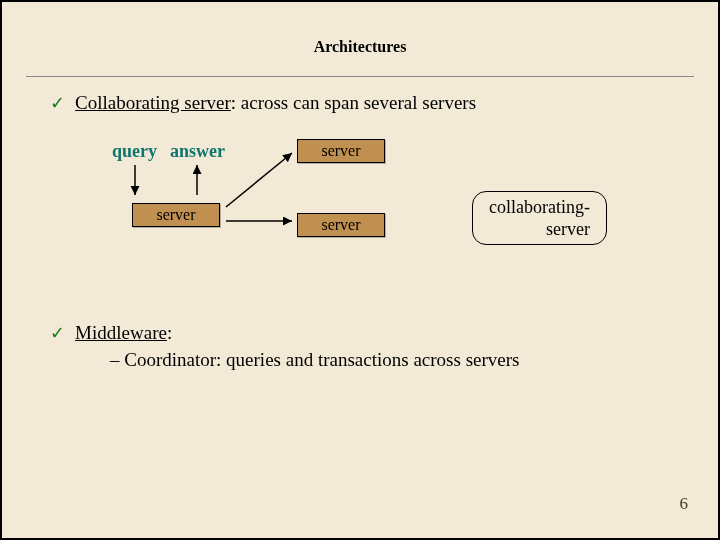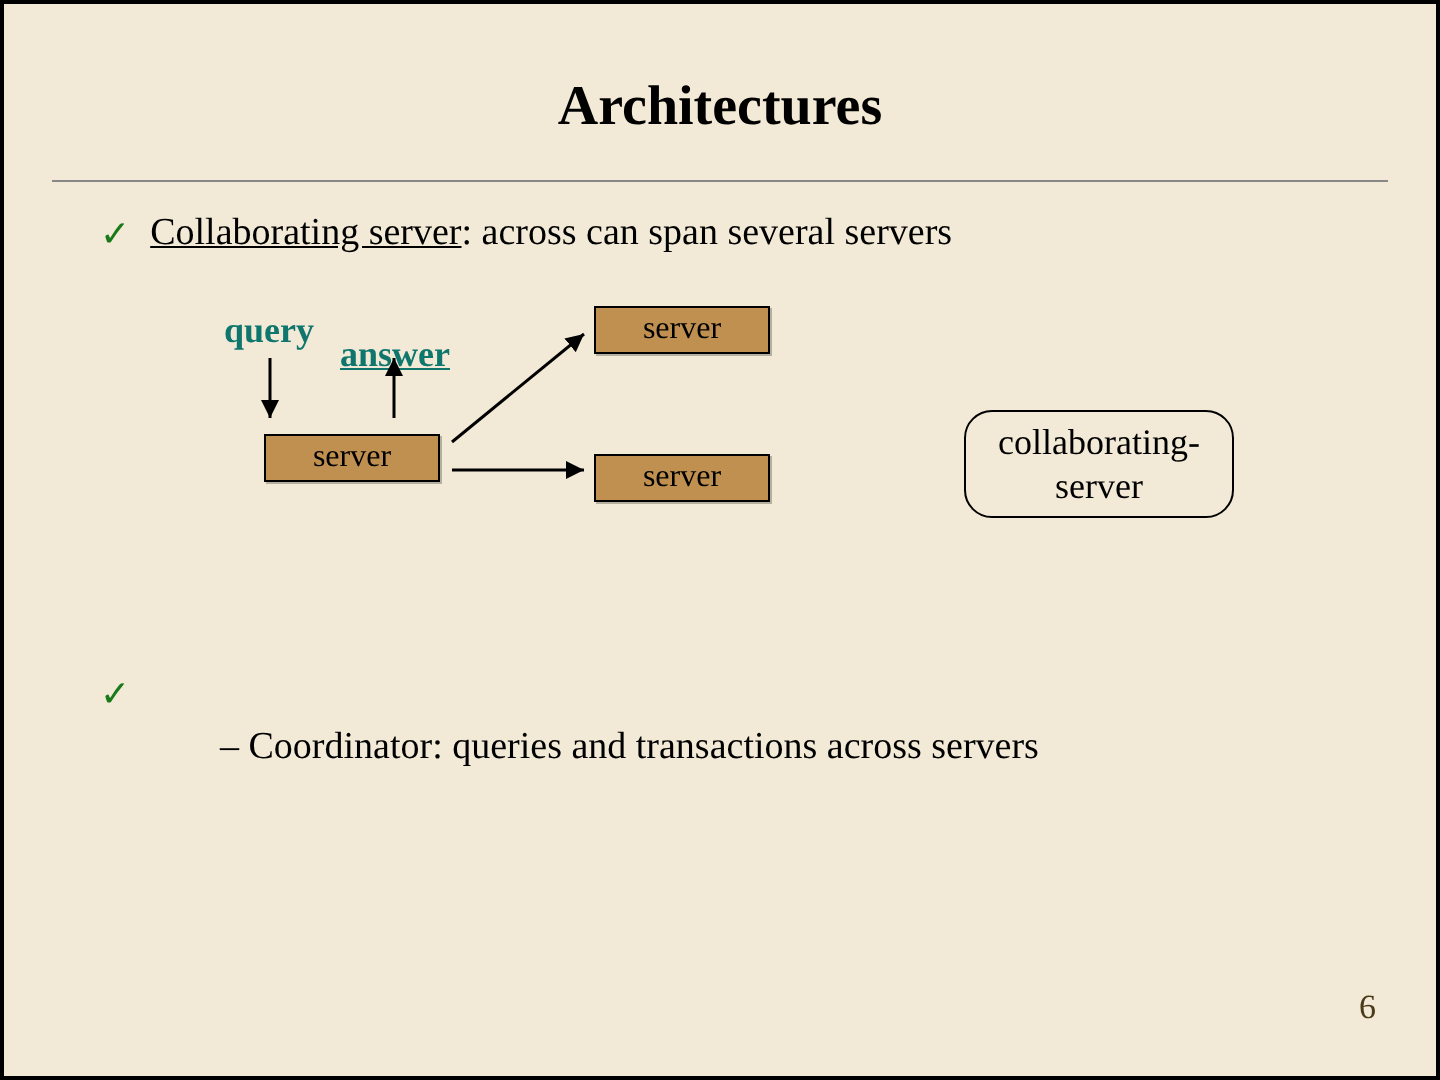--- a/index.html
+++ b/index.html
@@ -8,21 +8,21 @@
     height: 540px;
     background: #f2ead6;
     border: 2px solid #000;
     font-family: "Times New Roman", Times, serif;
     position: relative;
     overflow: hidden;
   }
   .title {
     text-align: center;
     font-weight: bold;
-    font-size: 28px;
+    font-size: 16px;
     color: #000;
     margin-top: 36px;
   }
   .hr {
     border: none;
     border-top: 1px solid #888;
     margin: 20px 24px 0 24px;
   }
   .bullet-row {
     display: flex;
@@ -104,42 +104,45 @@
 
 <div class="bullet-row">
   <span class="check">✓</span>
   <span class="bullet-text">
     <span class="under">Collaborating server</span><span>: across can span several servers</span>
   </span>
 </div>
 
 <div class="diagram">
   <span class="label" style="left:110px; top:8px;">query</span>
-  <span class="label" style="left:168px; top:20px;text-decoration:underline;">answer</span>
+  <span class="label" style="left:168px; top:8px;">answer</span>
 
   <div class="server-box" style="left:295px; top:6px;">server</div>
   <div class="server-box" style="left:130px; top:70px;">server</div>
   <div class="server-box" style="left:295px; top:80px;">server</div>
 
-  <div class="collab" style="left:480px; top:58px;">
+  <div class="collab" style="left:470px; top:58px;text-align:right;">
     <span>collaborating-</span><br>
     <span>server</span>
   </div>
 
   <svg class="arrows">
     <defs>
       <marker id="ah" markerWidth="8" markerHeight="8" refX="6" refY="3" orient="auto">
         <path d="M0,0 L6,3 L0,6 Z" fill="#000"></path>
       </marker>
     </defs>
     <line x1="133" y1="32" x2="133" y2="62" stroke="#000" stroke-width="1.5" marker-end="url(#ah)"></line>
     <line x1="195" y1="62" x2="195" y2="32" stroke="#000" stroke-width="1.5" marker-end="url(#ah)"></line>
     <line x1="224" y1="74" x2="290" y2="20" stroke="#000" stroke-width="1.5" marker-end="url(#ah)"></line>
     <line x1="224" y1="88" x2="290" y2="88" stroke="#000" stroke-width="1.5" marker-end="url(#ah)"></line>
   </svg>
 </div>
 
 <div class="bullet-row second">
   <span class="check">✓</span>
+  <span class="bullet-text">
+    <span class="under">Middleware</span><span>:</span>
+  </span>
 </div>
 <div class="subbullet">– Coordinator: queries and transactions across servers</div>
 
 <div class="page-num">6</div>
 
 </body></html>

